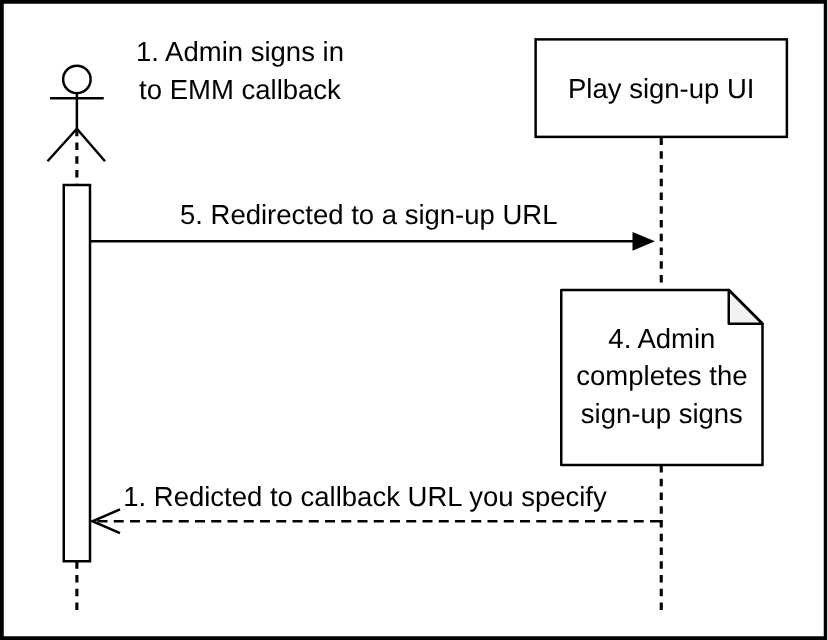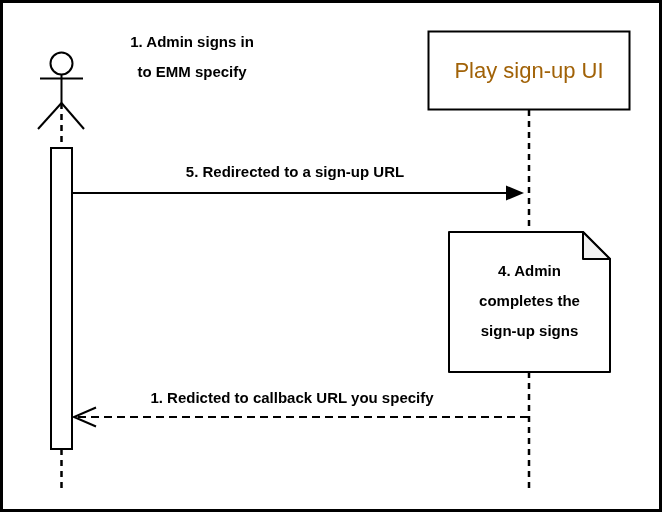--- a/index.html
+++ b/index.html
@@ -6,32 +6,31 @@
   .frame {
     position:relative;
     width:662px; height:512px;
     background:#fff;
     font-family:"Liberation Sans","DejaVu Sans",sans-serif;
     overflow:hidden;
   }
   svg.layer { position:absolute; left:0; top:0; }
   .lbl {
     position:absolute;
-    font-size:15px;
+    font-size:22px;
     line-height:30px;
     color:#000;
     text-align:center;
     white-space:nowrap;
-    font-weight:bold;
   }
   .lbl span { display:block; }
   .boxlbl {
     position:absolute;
     display:flex; align-items:center; justify-content:center;
-    font-size:22px; color:#a16207; white-space:nowrap;
+    font-size:22px; color:#000000; white-space:nowrap;
   }
 </style>
 </head>
 <body>
 
 <div class="frame">
 
   <svg class="layer" width="662" height="512" viewBox="0 0 662 512">
 
     <rect x="1.5" y="1.5" width="659" height="509" fill="#ffffff" stroke="#000000" stroke-width="3"></rect>
@@ -59,21 +58,21 @@
 
     <path d="M449,232 H583 L610,259 V372 H449 Z" fill="#ffffff" stroke="#000000" stroke-width="2" stroke-linejoin="round"></path>
     <path d="M583,232 L583,259 L610,259 Z" stroke="#000000" stroke-width="2" stroke-linejoin="round" fill="#f2f2f2"></path>
 
     <line x1="528" y1="417" x2="76" y2="417" stroke="#000000" stroke-width="2" stroke-dasharray="8,5"></line>
     <polyline points="96,407.5 74,417 96,426.5" fill="none" stroke="#000000" stroke-width="2"></polyline>
   </svg>
 
   <div class="lbl" style="left:92px; top:27px; width:200px;">
     <span>1. Admin signs in</span>
-    <span>to EMM specify</span>
+    <span>to EMM callback</span>
   </div>
 
   <div class="boxlbl" style="left:428px; top:31px; width:202px; height:79px;">Play sign-up UI</div>
 
   <div class="lbl" style="left:95px; top:157px; width:400px;">5. Redirected to a sign-up URL</div>
 
   <div class="lbl" style="left:449px; top:256px; width:161px;">
     <span>4. Admin</span>
     <span>completes the</span>
     <span>sign-up signs</span>

